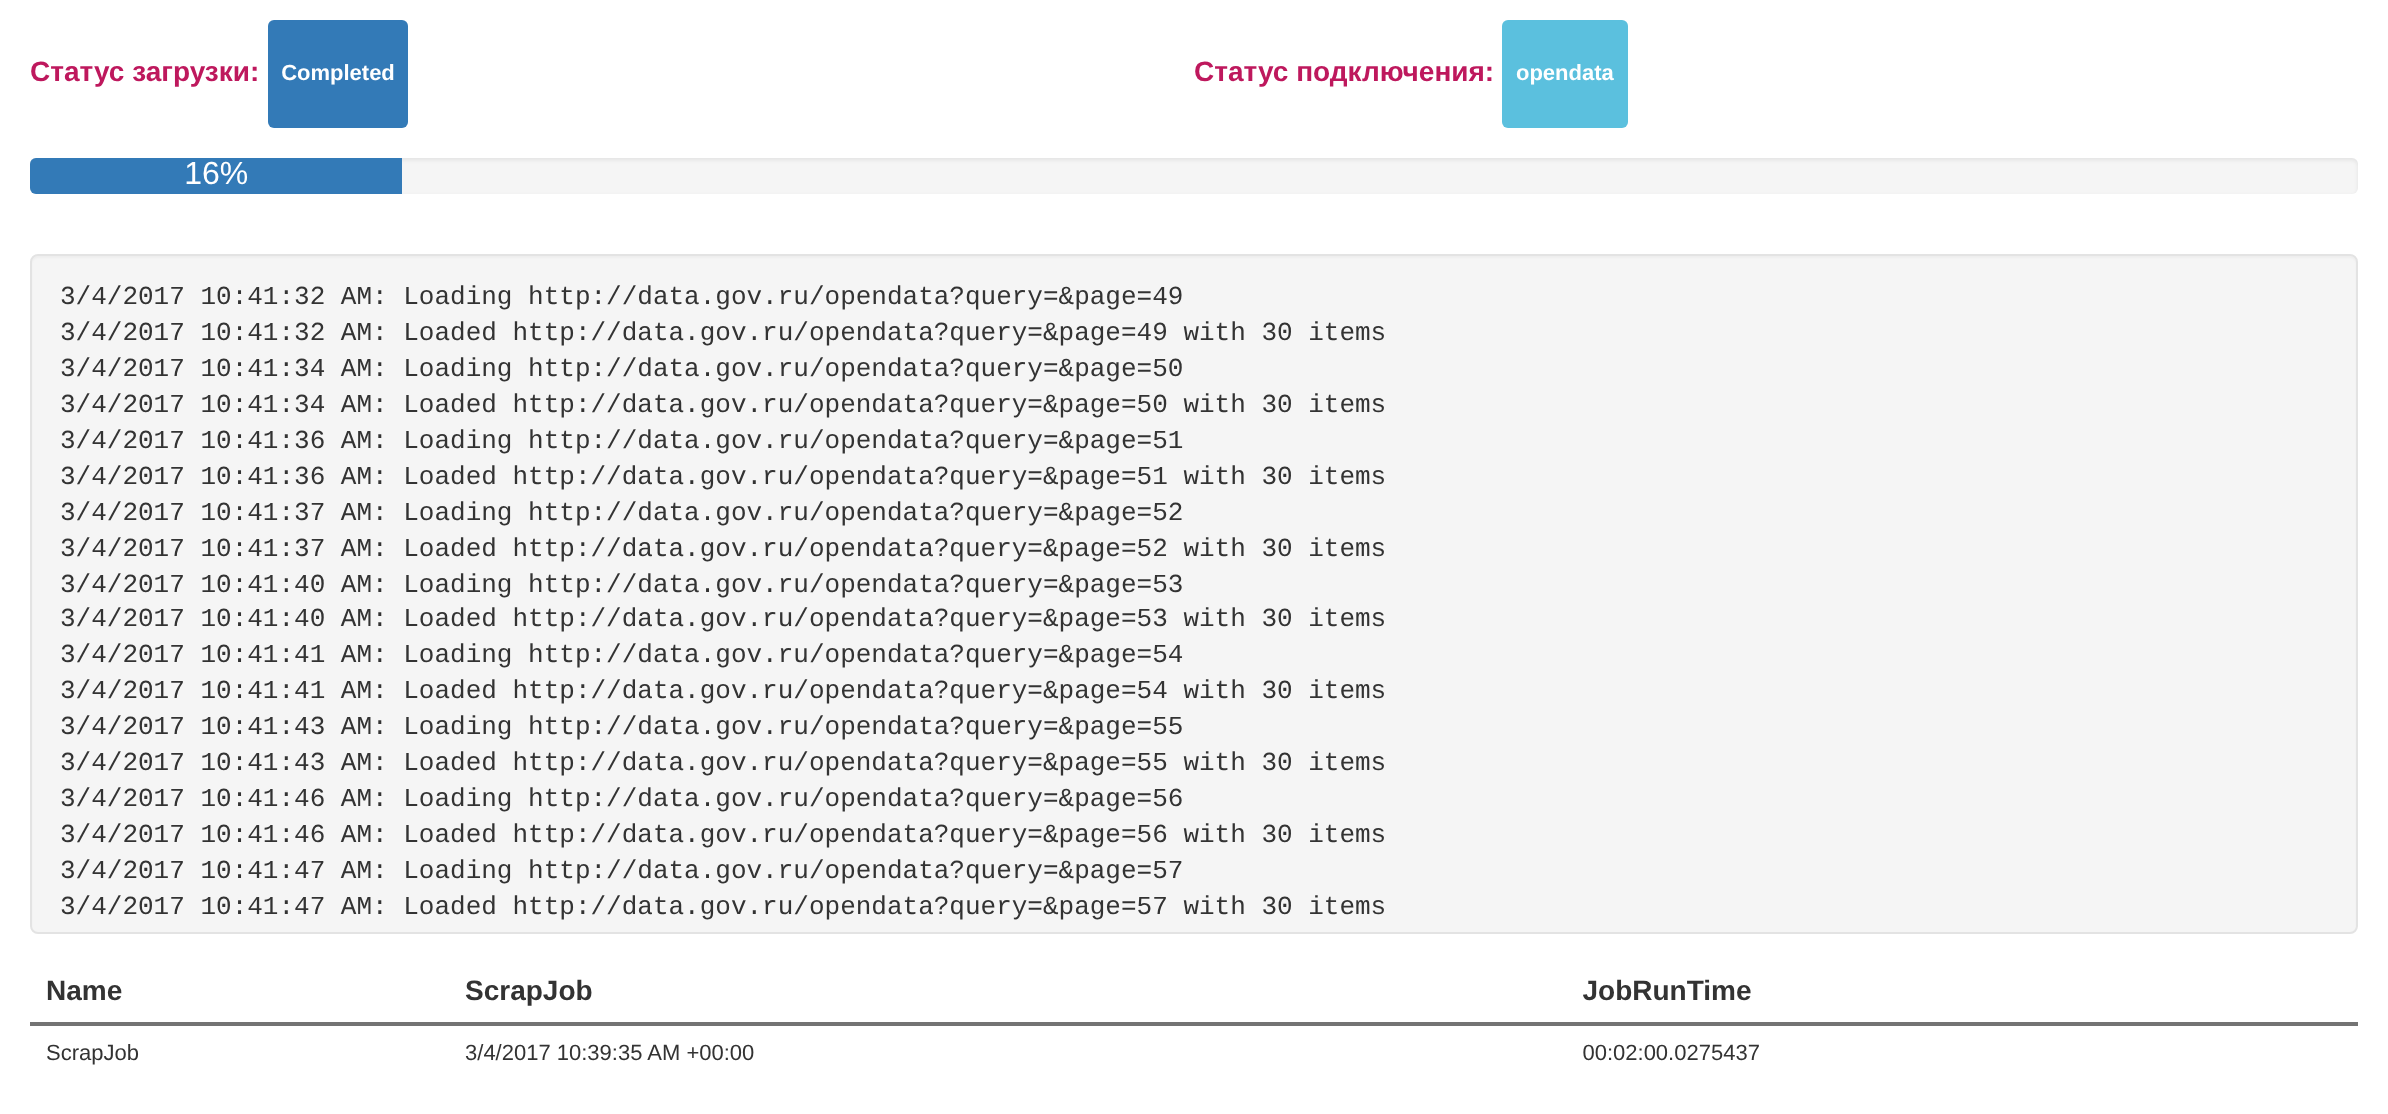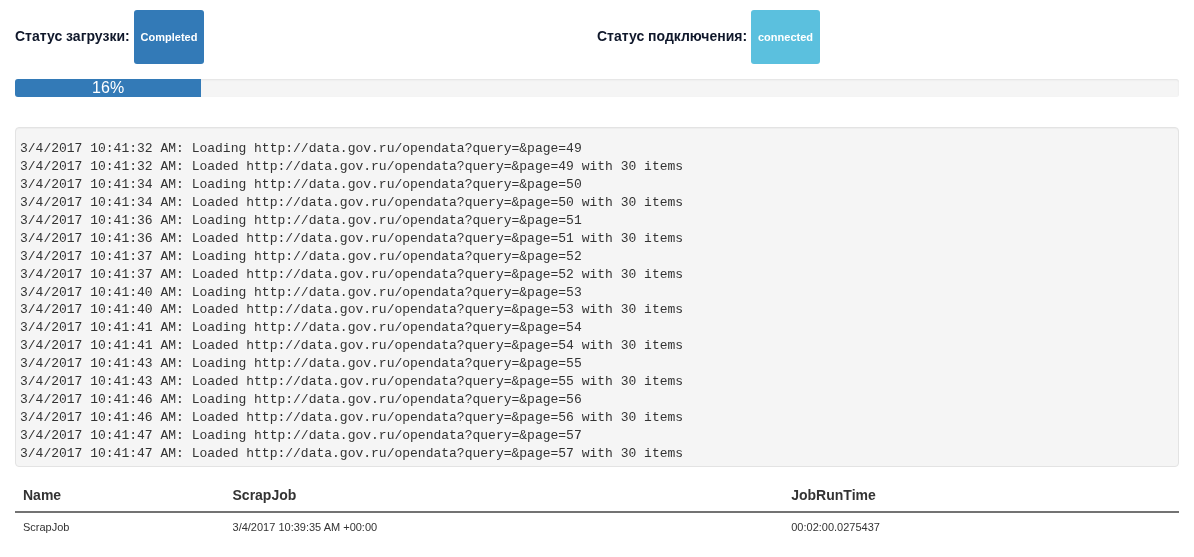--- a/index.html
+++ b/index.html
@@ -15,21 +15,21 @@
       gap: 0;
       margin: 10px 0 15px 0;
     }
     .status-col {
       flex: 1;
     }
     .status-label {
       font-weight: bold;
       display: inline;
       font-size: 14px;
-      color: #0f172a;
+      color: #be185d;
     }
     .badge {
       display: inline-block;
       font-size: 11px;
       font-weight: bold;
       color: #fff;
       padding: 20px 7px;
       border-radius: 3px;
       vertical-align: middle;
       line-height: 14px;
@@ -49,21 +49,21 @@
       background: #337ab7;
       color: #fff;
       text-align: center;
       font-size: 16px;
       line-height: 18px;
     }
     .log-box {
       background: #f5f5f5;
       border: 1px solid #e3e3e3;
       border-radius: 4px;
-      padding: 12px 4px;
+      padding: 12px 14px;
       font-family: Menlo, Monaco, Consolas, "Courier New", monospace;
       font-size: 13px;
       line-height: 1.38;
       color: #333;
       height: 340px;
       overflow-y: scroll;
       white-space: pre;
       margin-bottom: 12px;
       box-shadow: inset 0 1px 1px rgba(0,0,0,0.03);
     }
@@ -93,21 +93,21 @@
 </head>
 <body>
 
 <div class="status-row">
   <div class="status-col">
     <span class="status-label">Статус загрузки:</span>
     <span class="badge badge-primary">Completed</span>
   </div>
   <div class="status-col">
     <span class="status-label">Статус подключения:</span>
-    <span class="badge badge-info">connected</span>
+    <span class="badge badge-info">opendata</span>
   </div>
 </div>
 
 <div class="progress">
   <div class="progress-bar" style="width:16%">16%</div>
 </div>
 
 <div class="log-box" id="log-box">3/4/2017 10:41:32 AM: Loading http://data.gov.ru/opendata?query=&amp;page=49
 3/4/2017 10:41:32 AM: Loaded http://data.gov.ru/opendata?query=&amp;page=49 with 30 items
 3/4/2017 10:41:34 AM: Loading http://data.gov.ru/opendata?query=&amp;page=50

